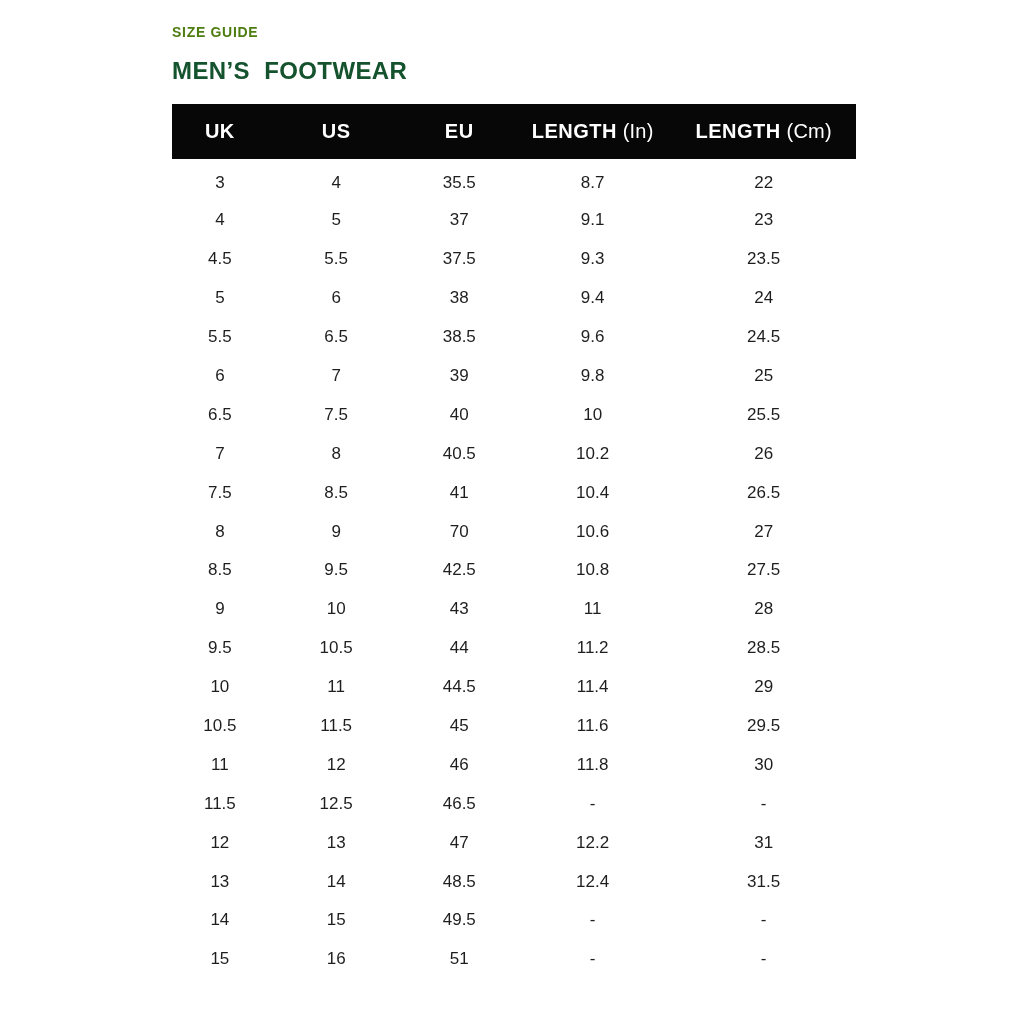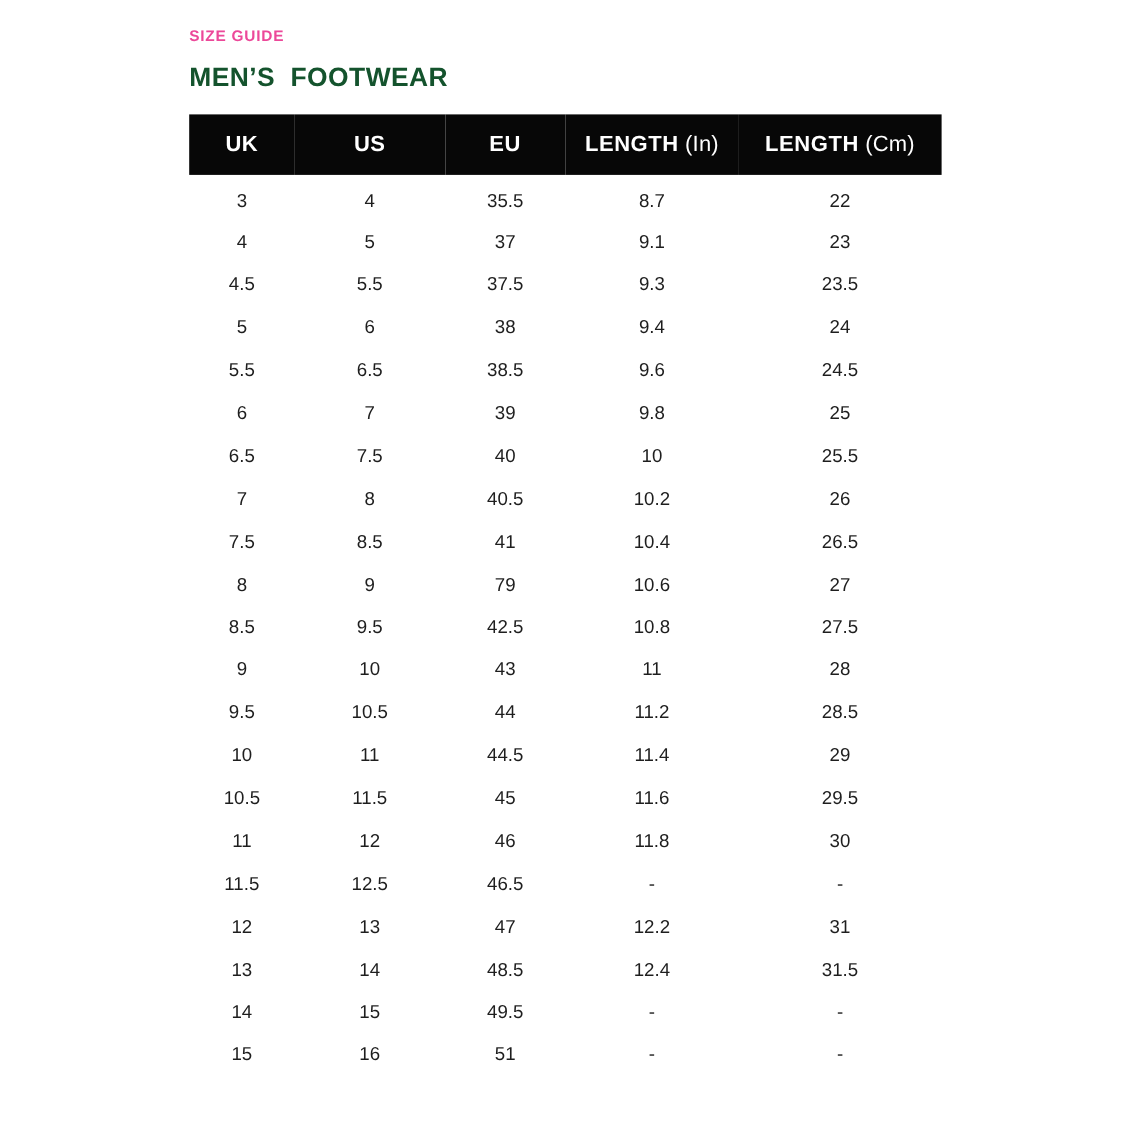--- a/index.html
+++ b/index.html
@@ -21,21 +21,21 @@
   .content{
     position:absolute;
     left:172px;
     top:24px;
     width:684px;
   }
   .eyebrow{
     font-size:14px;
     font-weight:700;
     letter-spacing:.7px;
-    color:#ec4899;
+    color:#4d7c0f;
     line-height:16px;
   }
   .title{
     margin:18px 0 0 0;
     font-size:24px;
     font-weight:700;
     letter-spacing:.4px;
     color:#14532d;
     line-height:26px;
     white-space:pre;
@@ -168,21 +168,21 @@
         <tr>
           <td class="cell">7.5</td>
           <td class="cell">8.5</td>
           <td class="cell">41</td>
           <td class="cell">10.4</td>
           <td class="cell">26.5</td>
         </tr>
         <tr>
           <td class="cell">8</td>
           <td class="cell">9</td>
-          <td class="cell">79</td>
+          <td class="cell">70</td>
           <td class="cell">10.6</td>
           <td class="cell">27</td>
         </tr>
         <tr>
           <td class="cell">8.5</td>
           <td class="cell">9.5</td>
           <td class="cell">42.5</td>
           <td class="cell">10.8</td>
           <td class="cell">27.5</td>
         </tr>

